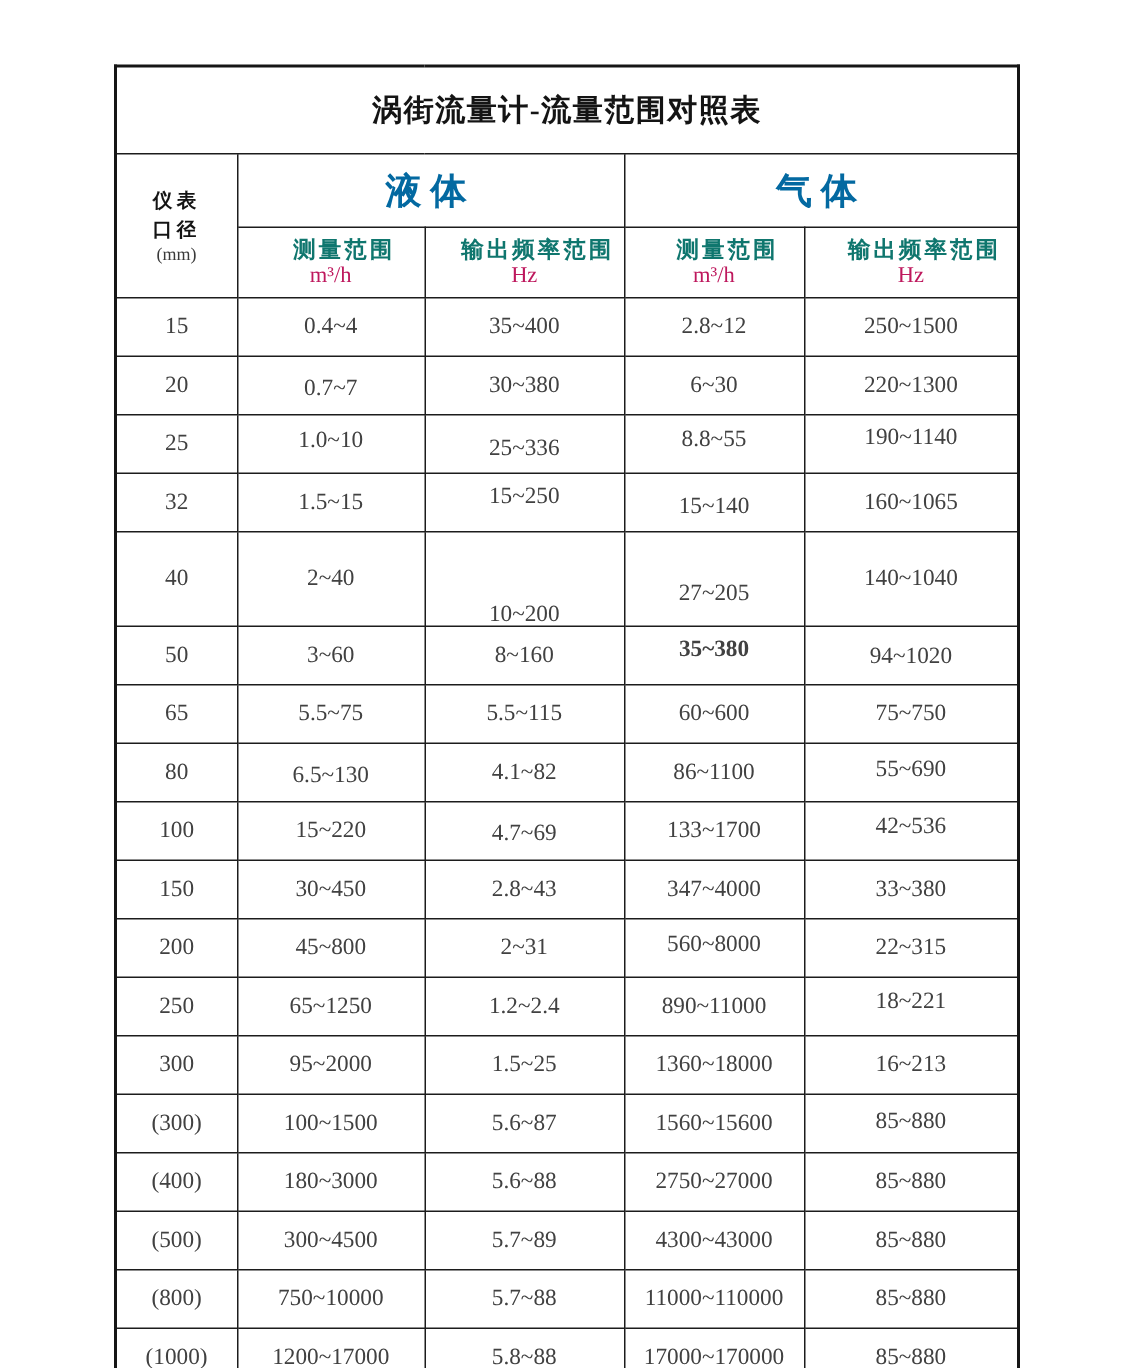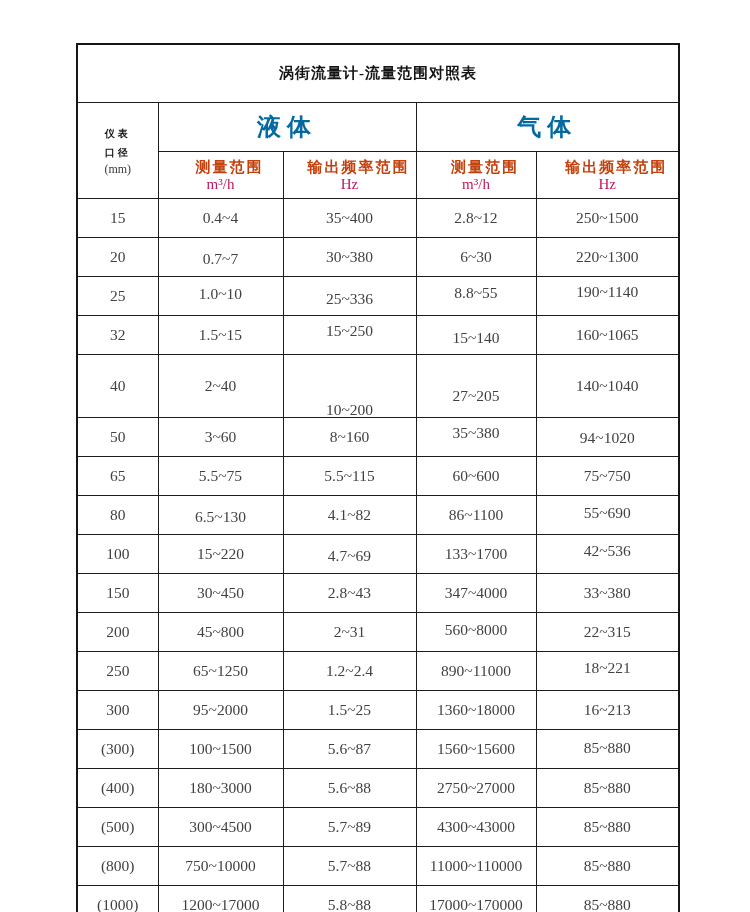--- a/index.html
+++ b/index.html
@@ -25,55 +25,55 @@
     border: 1px solid #1c1c1c;
     text-align: center;
     vertical-align: middle;
     padding: 0;
     overflow: hidden;
   }
   td.title-cell {
     height: 57px;
     text-align: left;
     padding-left: 29px;
-    font-size: 15px;
+    font-size: 20px;
     font-weight: bold;
     color: #141414;
     letter-spacing: 1px;
   }
   td.group-cell {
     height: 48px;
     font-size: 24px;
     font-weight: bold;
     color: #0369a1;
     letter-spacing: 6px;
   }
   td.diam-cell { color: #141414; }
-  .diam-line { font-size: 10px; font-weight: bold; line-height: 19px; letter-spacing: 3px; }
+  .diam-line { font-size: 13px; font-weight: bold; line-height: 19px; letter-spacing: 3px; }
   .diam-unit { font-size: 12px; font-weight: normal; color: #3a3a3a; line-height: 15px; text-align: center; }
   td.sub-cell { height: 46px; }
-  .sub-label { font-size: 15px; font-weight: bold; color: #c2410c; letter-spacing: 2px; line-height: 18px; padding-left: 18px; }
+  .sub-label { font-size: 15px; font-weight: bold; color: #0f766e; letter-spacing: 2px; line-height: 18px; padding-left: 18px; }
   .sub-unit { font-size: 15px; color: #be185d; line-height: 17px; }
   tbody td {
     height: 38px;
     font-size: 15.5px;
     color: #414141;
   }
   tbody td .v { position: relative; display: inline-block; }
   
   tbody tr:nth-child(2) td:nth-child(2) .v { top: 2px; }
   tbody tr:nth-child(3) td:nth-child(2) .v { top: -2px; }
   tbody tr:nth-child(3) td:nth-child(3) .v { top: 3px; }
   tbody tr:nth-child(3) td:nth-child(4) .v { top: -3px; }
   tbody tr:nth-child(3) td:nth-child(5) .v { top: -4px; }
   tbody tr:nth-child(4) td:nth-child(3) .v { top: -4px; }
   tbody tr:nth-child(4) td:nth-child(4) .v { top: 3px; }
   tbody tr:nth-child(5) td:nth-child(3) .v { top: 2px; margin-top: 44px; }
   tbody tr:nth-child(5) td:nth-child(4) .v { top: -4px; margin-top: 28px; }
-  tbody tr:nth-child(6) td:nth-child(4) .v { top: -4px; }
+  tbody tr:nth-child(6) td:nth-child(4) .v { top: -4px; font-weight: bold; }
   tbody tr:nth-child(6) td:nth-child(5) .v { top: 1px; }
   tbody tr:nth-child(8) td:nth-child(2) .v { top: 2px; }
   tbody tr:nth-child(8) td:nth-child(5) .v { top: -2px; }
   tbody tr:nth-child(9) td:nth-child(3) .v { top: 2px; }
   tbody tr:nth-child(9) td:nth-child(5) .v { top: -3px; }
   tbody tr:nth-child(11) td:nth-child(4) .v { top: -2px; }
   tbody tr:nth-child(12) td:nth-child(5) .v { top: -3px; }
   tbody tr:nth-child(14) td:nth-child(5) .v { top: -1px; }
 </style>
 </head>

